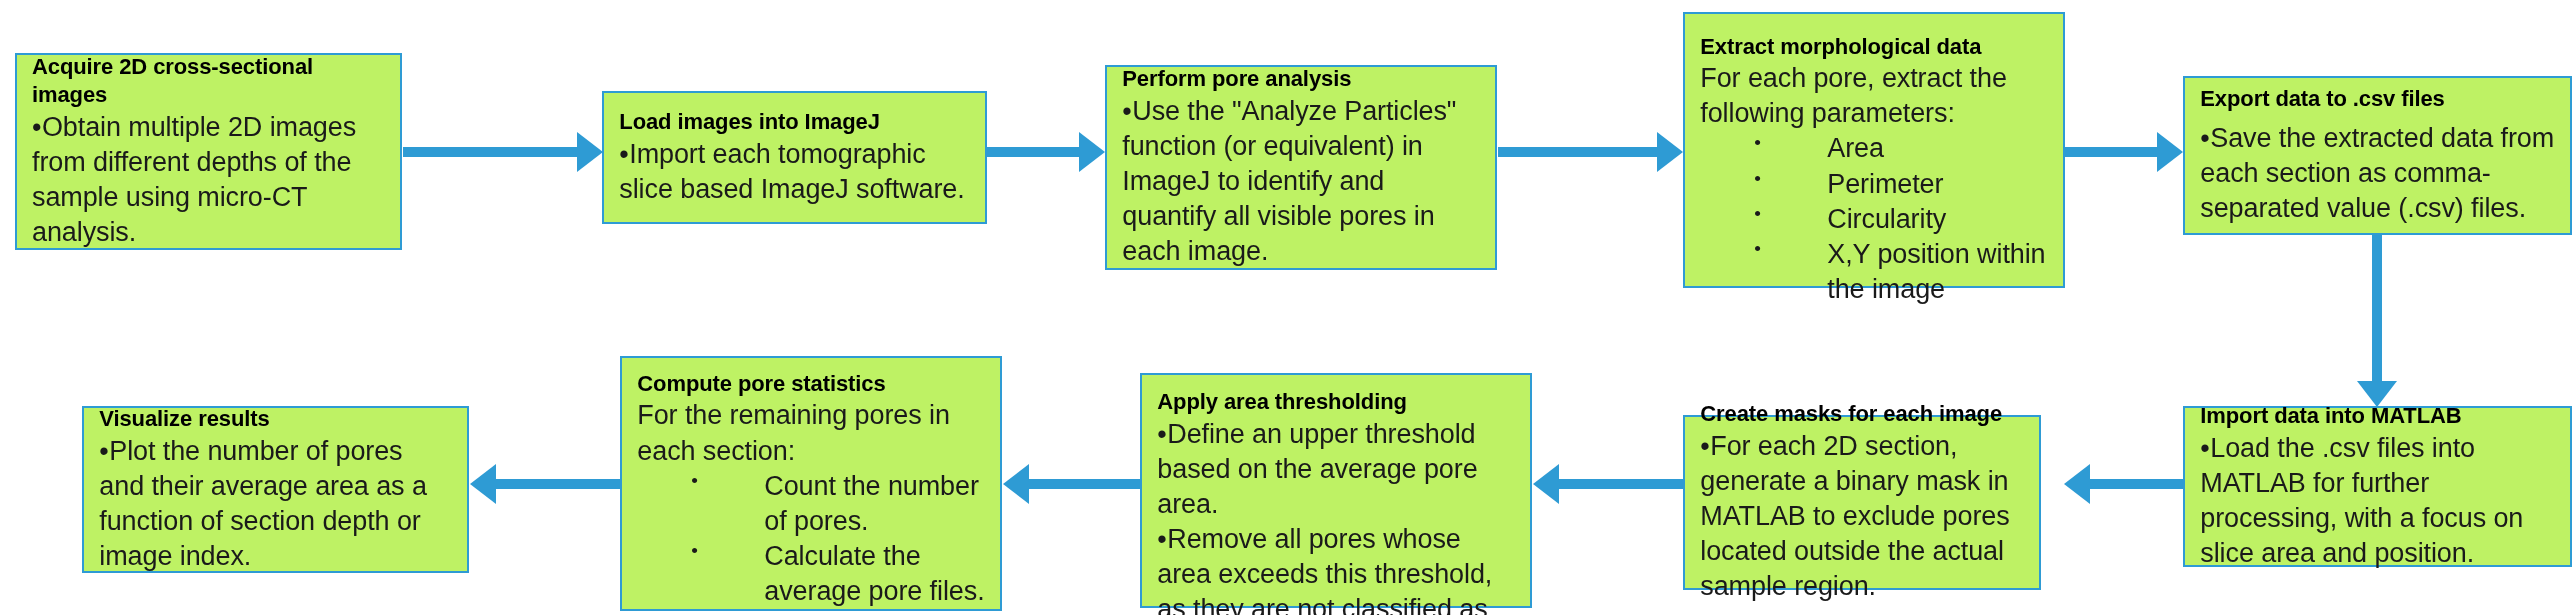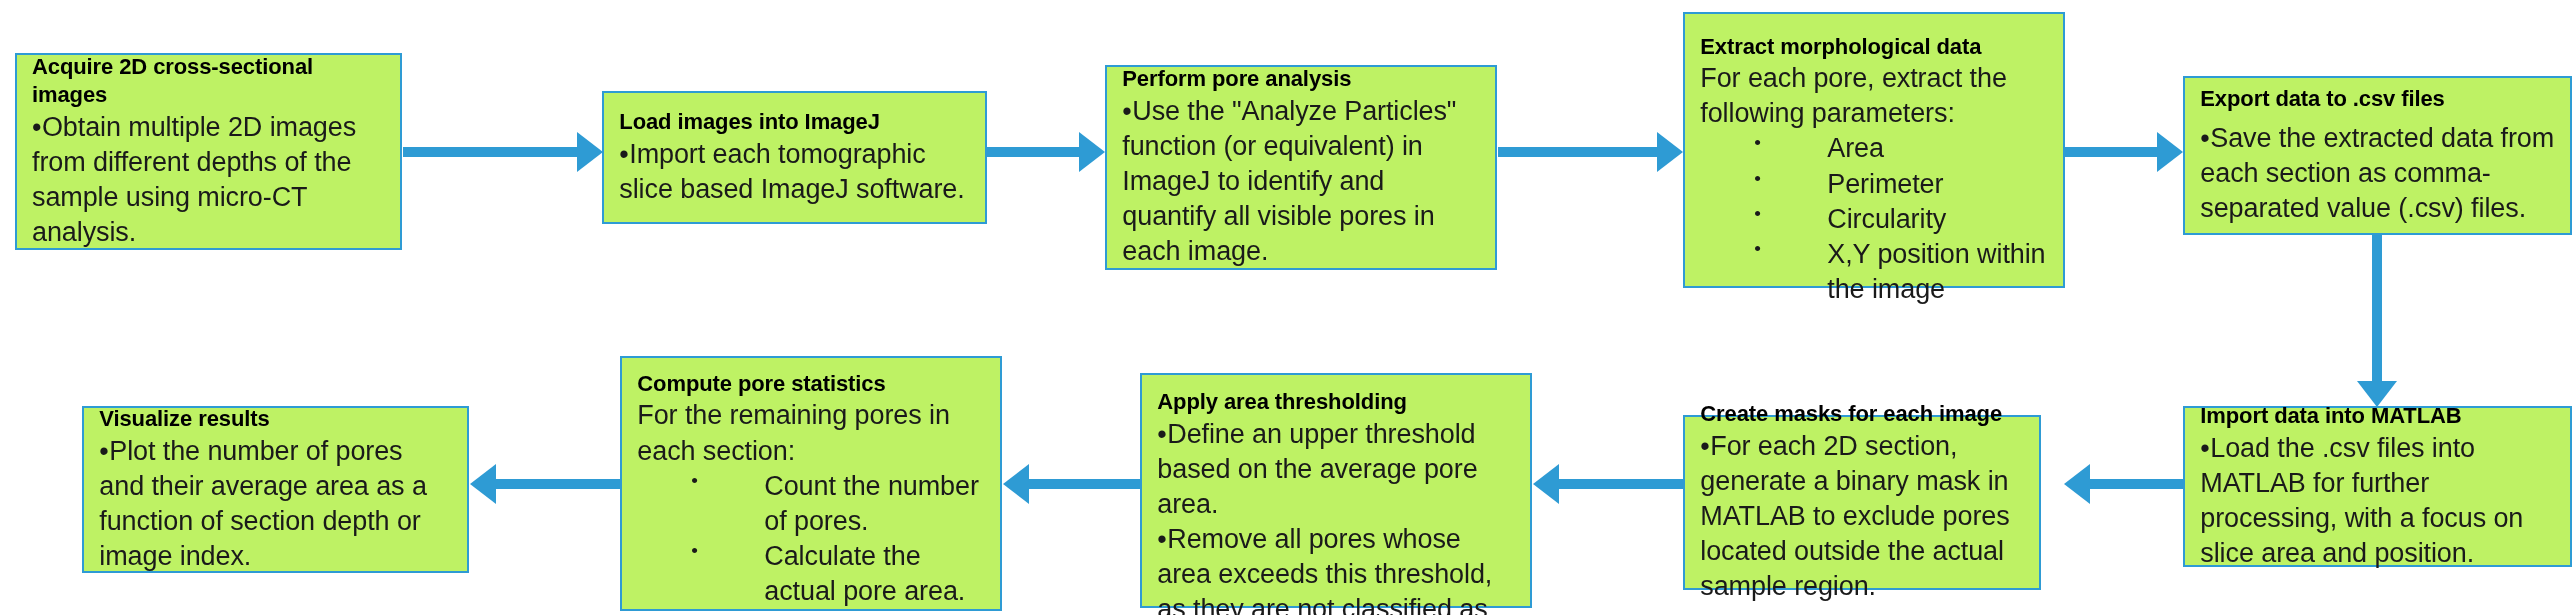--- a/index.html
+++ b/index.html
@@ -199,21 +199,21 @@
     <div class="shaft" style="left:26px; top:15.3px; width:113px; height:9.4px;"></div>
     <div class="head left" style="left:0; top:0;"></div>
   </div>
 
   <div class="node" style="left:620px; top:356px; width:382px; height:255px; justify-content:flex-end; padding-top:22px;">
     <div class="title">Compute pore statistics</div>
     <div class="body">
       <span class="para">For the remaining pores in each section:</span>
       <ul class="sublist">
         <li>Count the number of pores.</li>
-        <li>Calculate the actual pore area.</li>
+        <li>Calculate the average pore files.</li>
       </ul>
     </div>
   </div>
 
   <div class="arrow" style="left:470px; top:464px; width:151px; height:40px;">
     <div class="shaft" style="left:26px; top:15.3px; width:126px; height:9.4px;"></div>
     <div class="head left" style="left:0; top:0;"></div>
   </div>
 
   <div class="node" style="left:82px; top:406px; width:387px; height:167px;">

